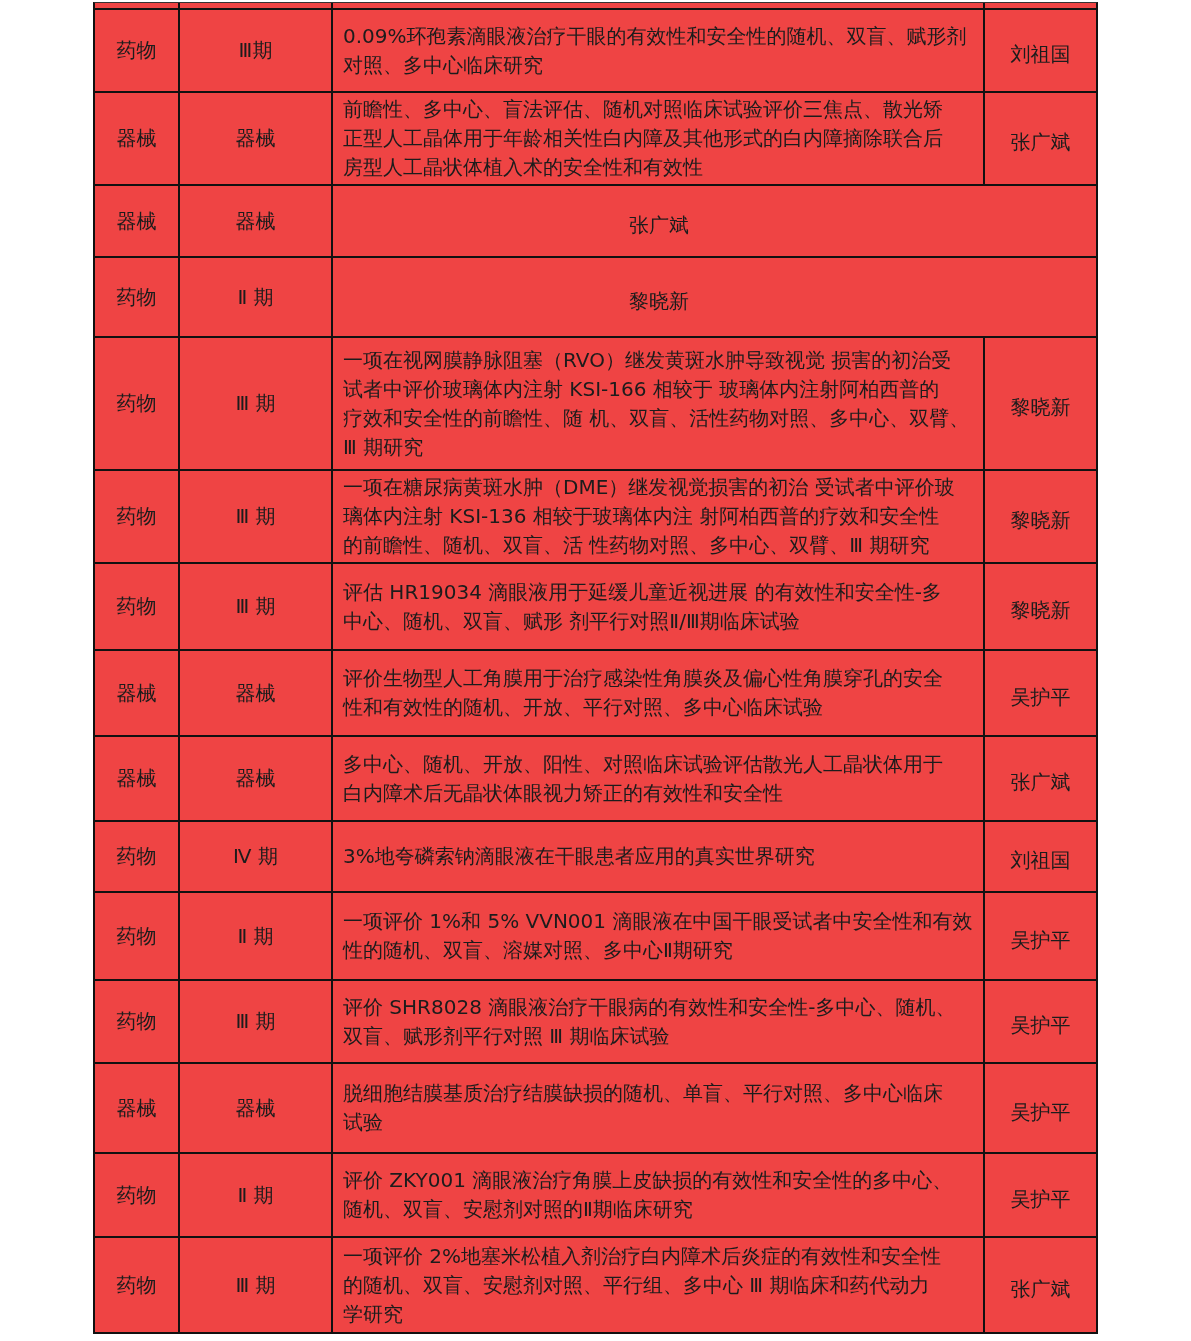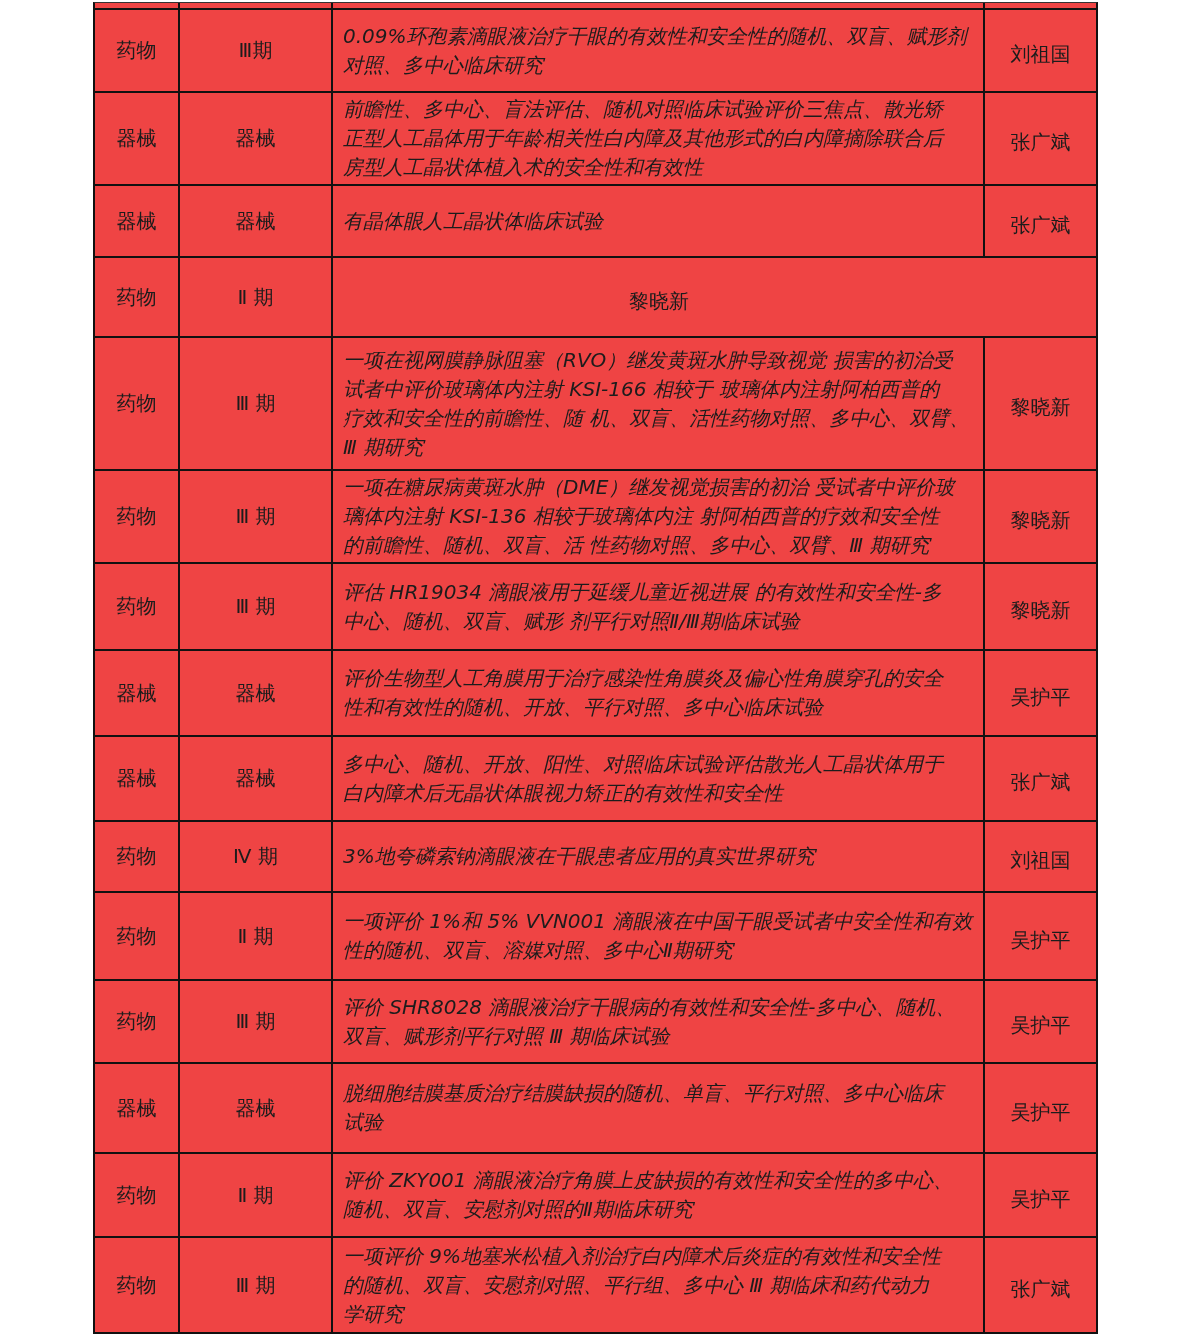--- a/index.html
+++ b/index.html
@@ -29,21 +29,21 @@
     display:flex;align-items:center;justify-content:center;
     text-align:center;
     font-size:20px;line-height:29px;
     overflow:hidden;
   }
   .cell:last-child{border-right:none;margin-top:8px;}
   .cell.title{
     justify-content:flex-start;text-align:left;
     padding:6px 8px 6px 10px;
   }
-  .cell.title span{white-space:pre-line;font-style:italic;}
+  .cell.title span{white-space:pre-line;}
   
   .row:nth-of-type(1){height:83px;}
   .row:nth-of-type(2){height:93px;}
   .row:nth-of-type(3){height:72px;}
   .row:nth-of-type(4){height:80px;}
   .row:nth-of-type(5){height:133px;}
   .row:nth-of-type(6){height:93px;}
   .row:nth-of-type(7){height:87px;}
   .row:nth-of-type(8){height:86px;}
   .row:nth-of-type(9){height:85px;}
@@ -83,23 +83,20 @@
       <span>前瞻性、多中心、盲法评估、随机对照临床试验评价三焦点、散光矫
 正型人工晶体用于年龄相关性白内障及其他形式的白内障摘除联合后
 房型人工晶状体植入术的安全性和有效性</span>
     </div>
     <div class="cell">张广斌</div>
   </div>
 
   <div class="grid-row row">
     <div class="cell">器械</div>
     <div class="cell">器械</div>
-    <div class="cell title">
-      <span>有晶体眼人工晶状体临床试验</span>
-    </div>
     <div class="cell">张广斌</div>
   </div>
 
   <div class="grid-row row">
     <div class="cell">药物</div>
     <div class="cell">Ⅱ 期</div>
     <div class="cell">黎晓新</div>
   </div>
 
   <div class="grid-row row">
@@ -201,20 +198,20 @@
       <span>评价 ZKY001 滴眼液治疗角膜上皮缺损的有效性和安全性的多中心、
 随机、双盲、安慰剂对照的Ⅱ期临床研究</span>
     </div>
     <div class="cell">吴护平</div>
   </div>
 
   <div class="grid-row row">
     <div class="cell">药物</div>
     <div class="cell">Ⅲ 期</div>
     <div class="cell title">
-      <span>一项评价 9%地塞米松植入剂治疗白内障术后炎症的有效性和安全性
+      <span>一项评价 2%地塞米松植入剂治疗白内障术后炎症的有效性和安全性
 的随机、双盲、安慰剂对照、平行组、多中心 Ⅲ 期临床和药代动力
 学研究</span>
     </div>
     <div class="cell">张广斌</div>
   </div>
 </div>
 </div>
 
 </body></html>

